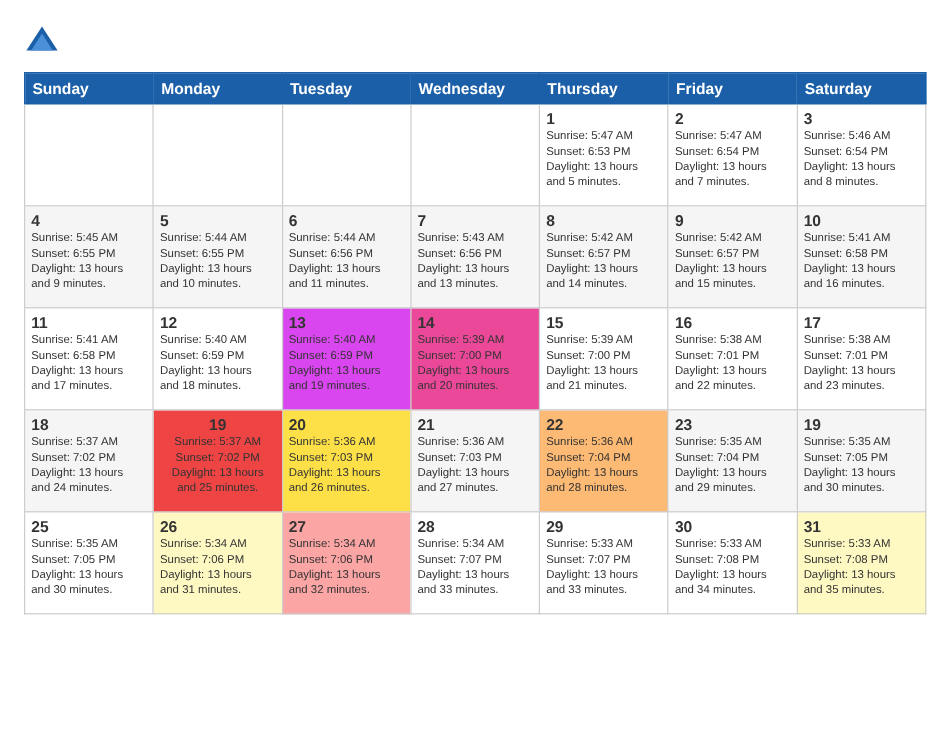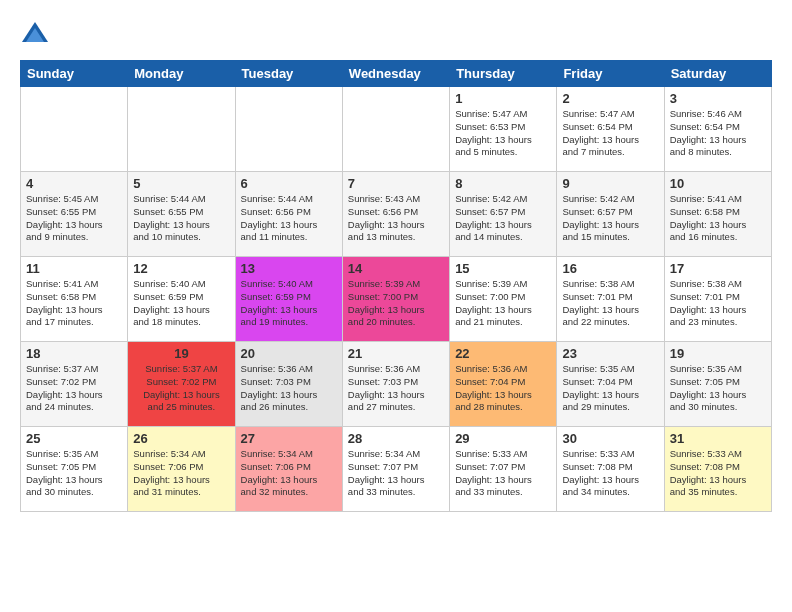--- a/index.html
+++ b/index.html
@@ -265,21 +265,21 @@
 Daylight: 13 hours
 and 24 minutes.</div>
         </td>
         <td style="background: #ef4444; text-align: center;">
           <span class="day-num">19</span>
           <div class="day-info" style="white-space: pre-line;">Sunrise: 5:37 AM
 Sunset: 7:02 PM
 Daylight: 13 hours
 and 25 minutes.</div>
         </td>
-        <td style="background: #e5e5e5;">
+        <td style="background: #fde047;">
           <span class="day-num">20</span>
           <div class="day-info" style="white-space: pre-line;">Sunrise: 5:36 AM
 Sunset: 7:03 PM
 Daylight: 13 hours
 and 26 minutes.</div>
         </td>
         <td style="background: rgb(245, 245, 245);">
           <span class="day-num">21</span>
           <div class="day-info" style="white-space: pre-line;">Sunrise: 5:36 AM
 Sunset: 7:03 PM

